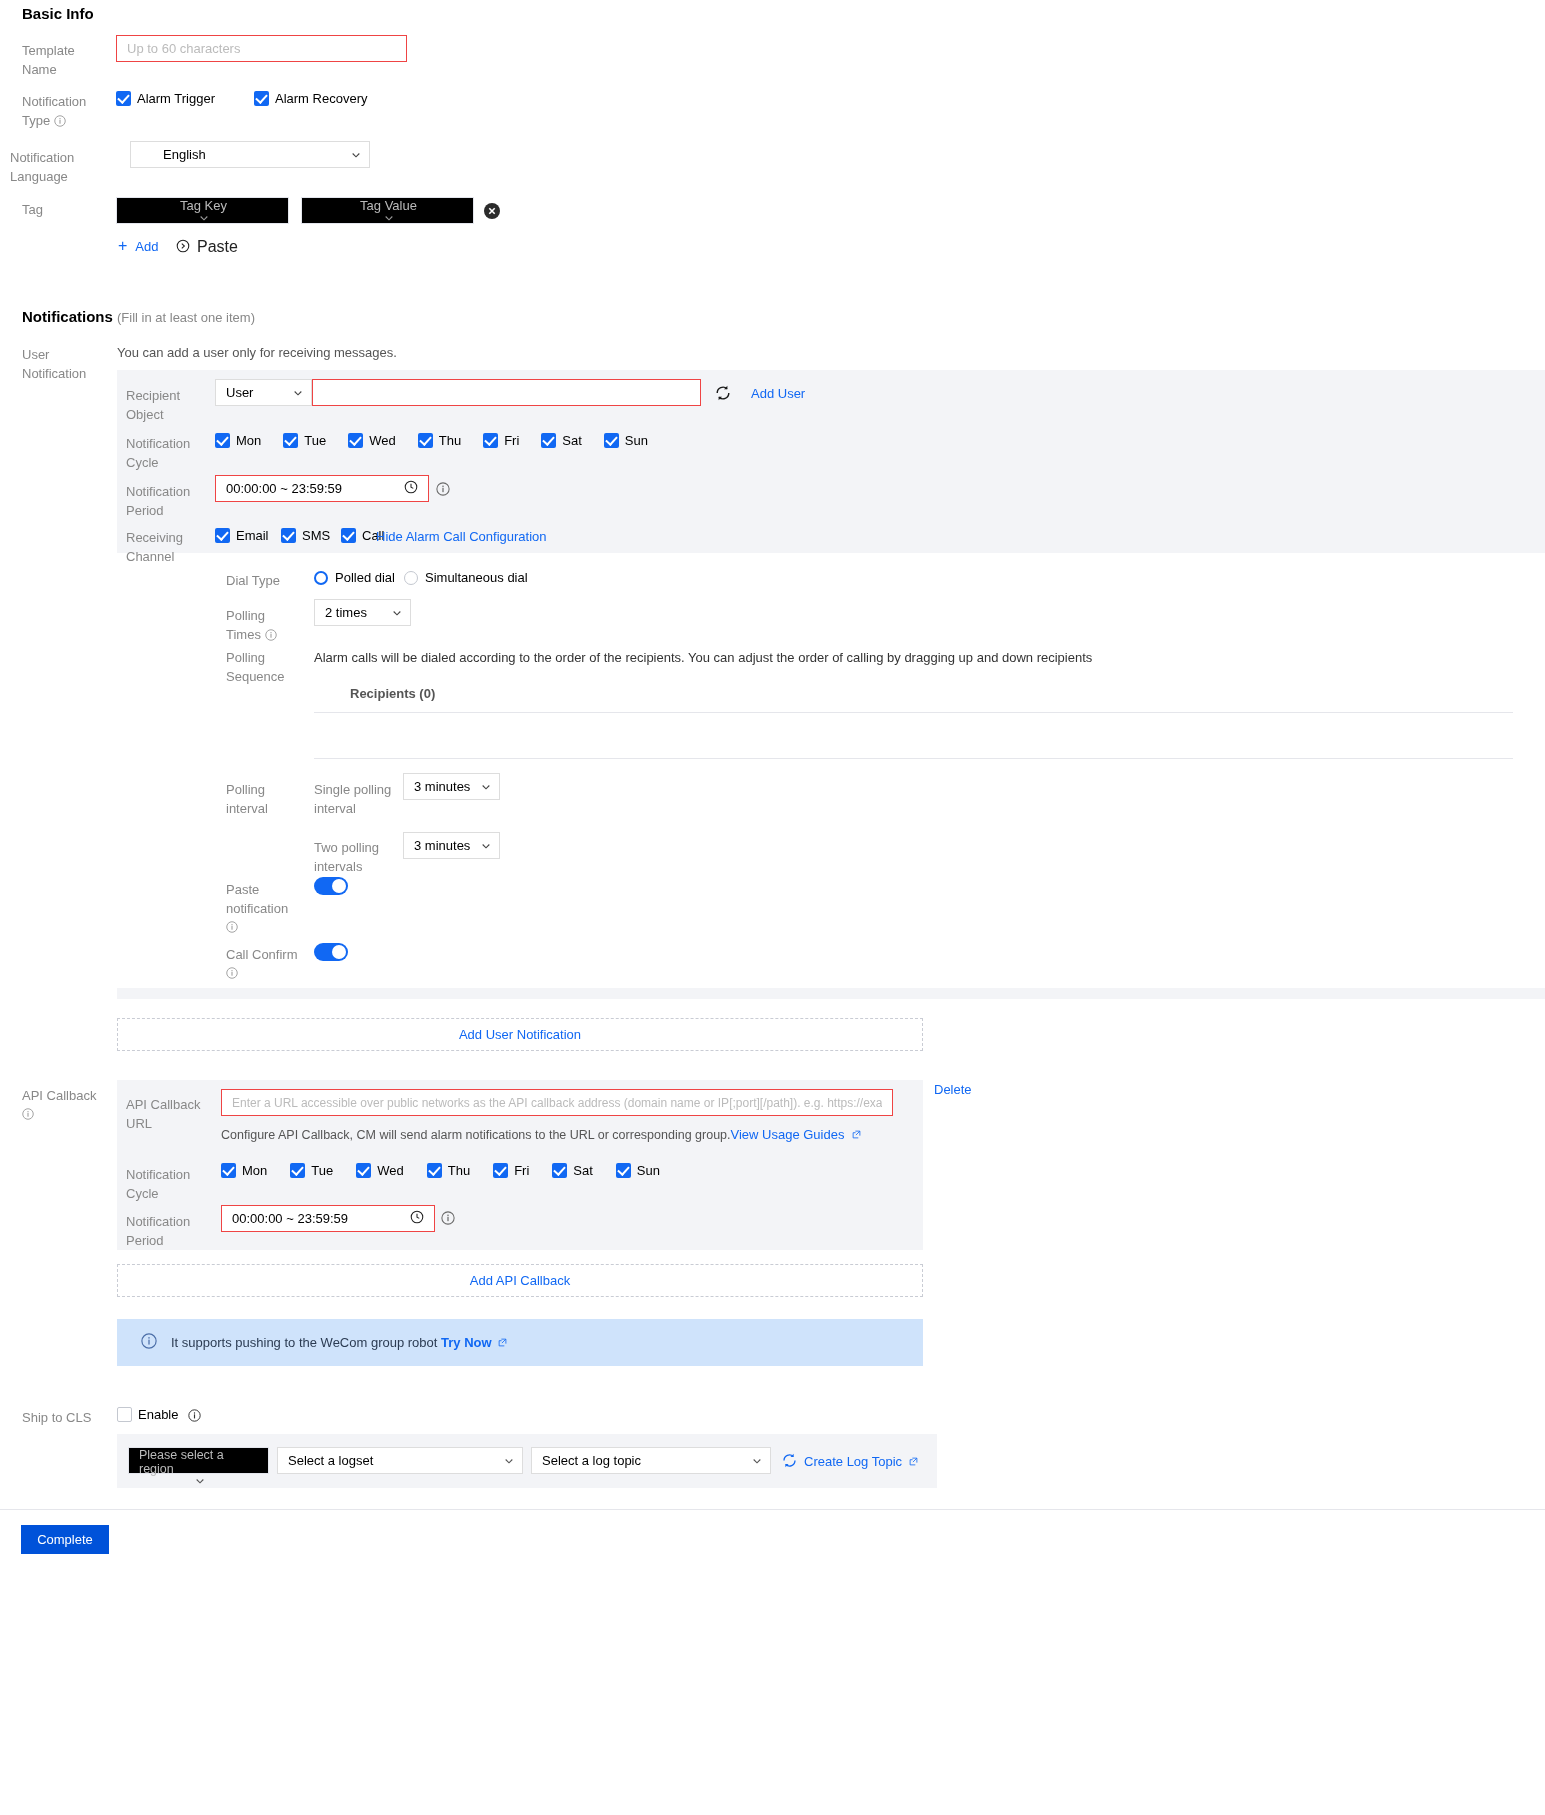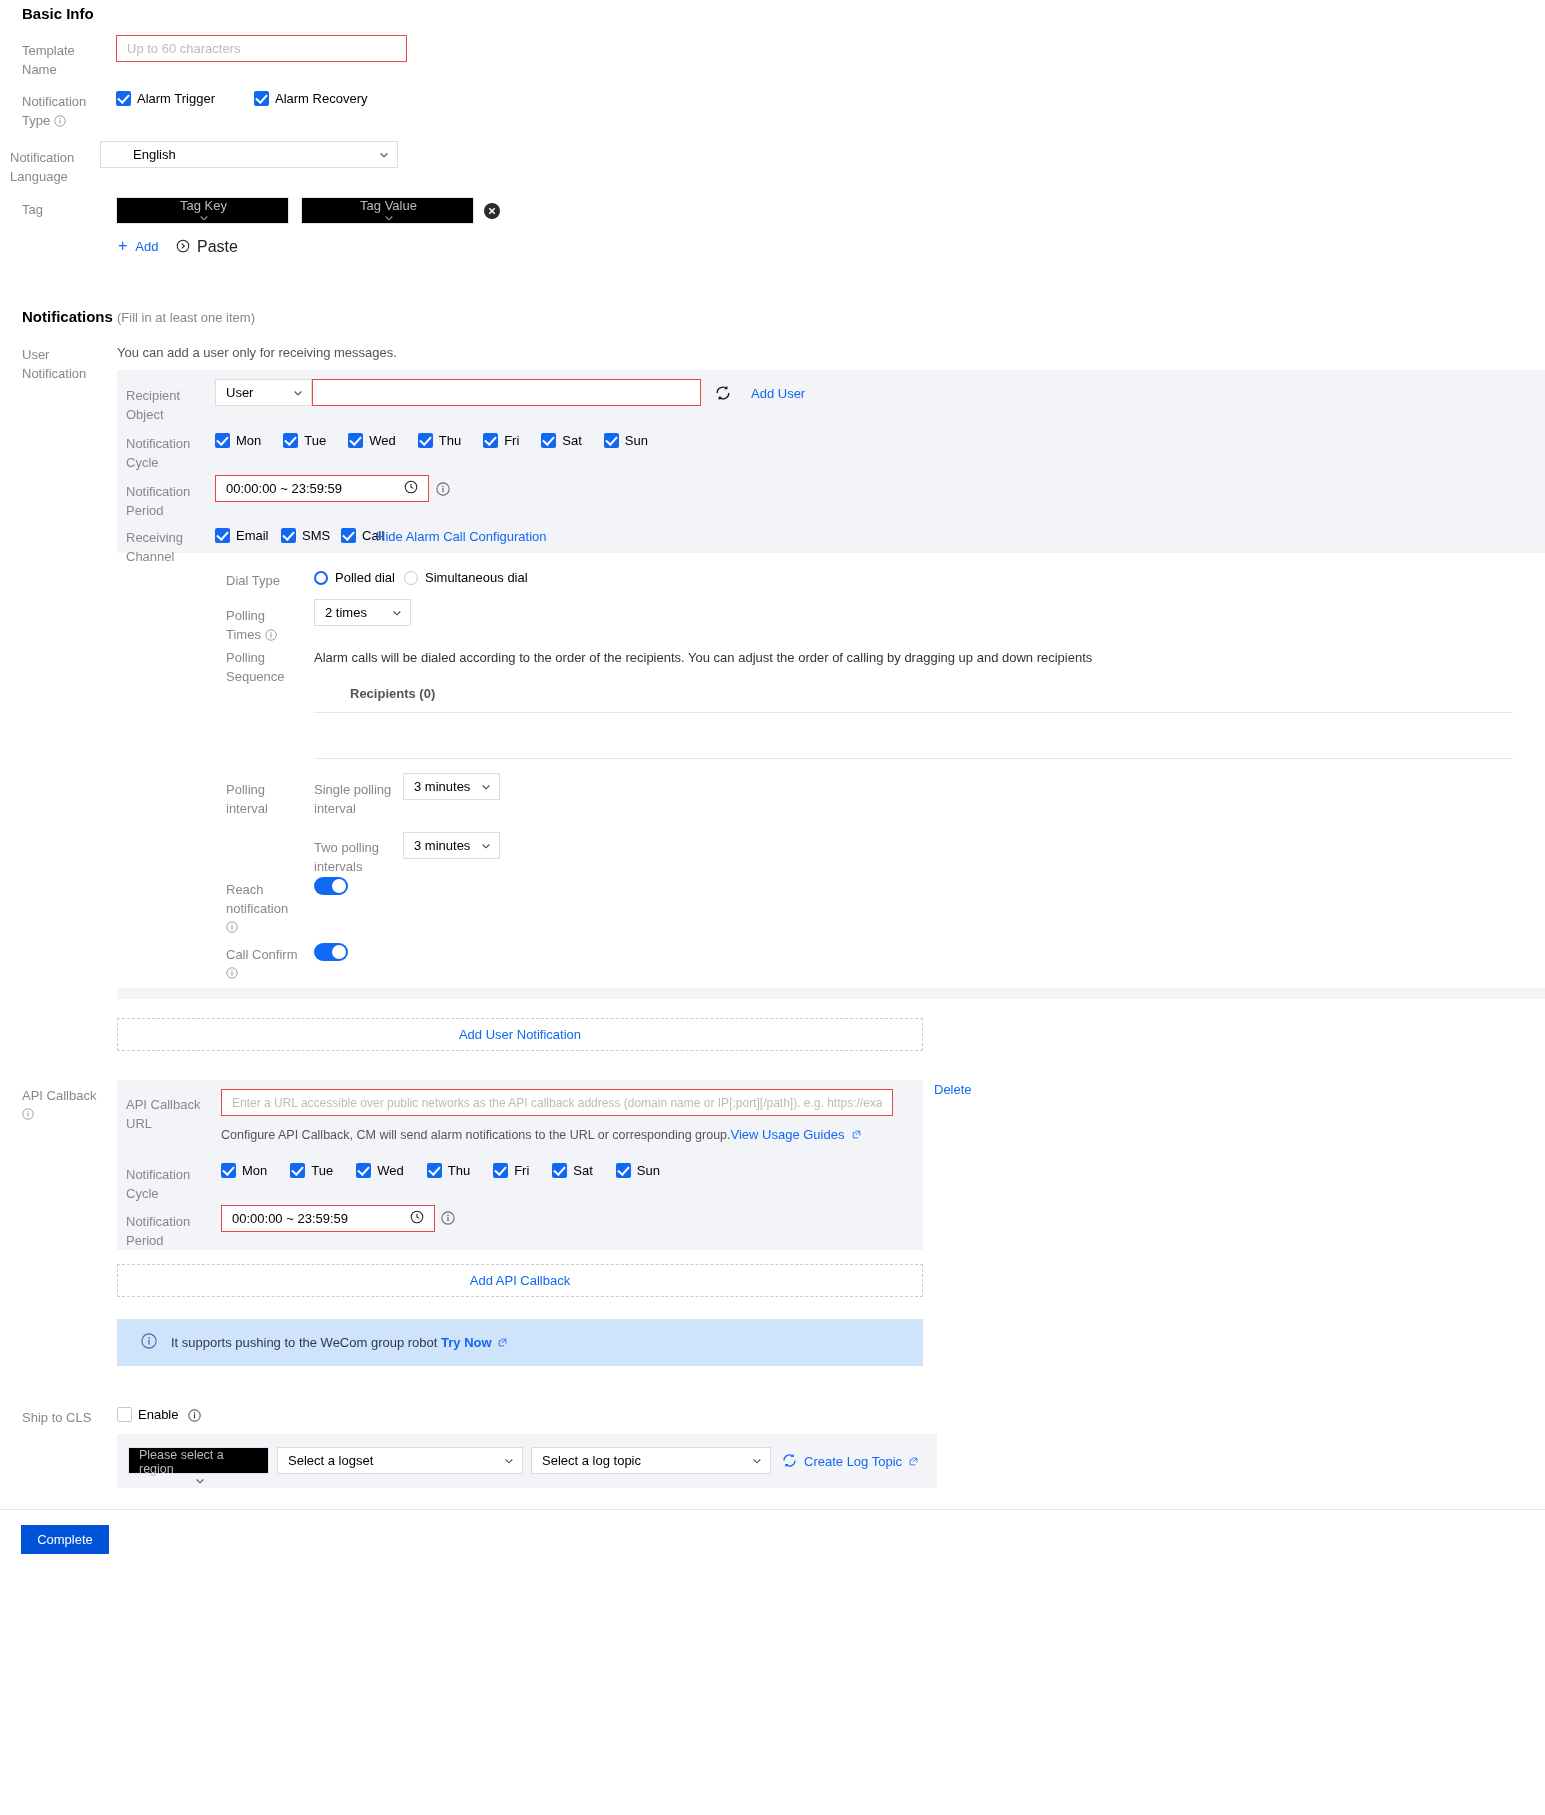--- a/index.html
+++ b/index.html
@@ -113,21 +113,21 @@
     <span>Alarm Trigger</span>
   </div>
   <div class="abs cbwrap" style="left:254px; top:91px;">
     <span class="cb on"></span>
     <span>Alarm Recovery</span>
   </div>
 
   <div class="abs lbl" style="left:10px; top:148px; width:95px;">
     <span>Notification Language</span>
   </div>
-  <div class="abs select" style="left:100px; top:141px; width:298px;padding-left:32px;">
+  <div class="abs select" style="left:130px; top:141px; width:240px;padding-left:32px;">
     <span>English</span>
     <span class="chev">
       <svg viewBox="0 0 12 12" width="10" height="10">
           <path d="M2 4.2 L6 8.2 L10 4.2" fill="none" stroke="#444" stroke-width="1.3"></path>
         </svg>
     </span>
   </div>
 
   <div class="abs lbl" style="left:22px; top:200px;">
     <span>Tag</span>
@@ -347,21 +347,21 @@
   <div class="abs select" style="left:403px; top:832px; width:97px;">
     <span>3 minutes</span>
     <span class="chev">
       <svg viewBox="0 0 12 12" width="10" height="10">
           <path d="M2 4.2 L6 8.2 L10 4.2" fill="none" stroke="#444" stroke-width="1.3"></path>
         </svg>
     </span>
   </div>
 
   <div class="abs lbl" style="left:226px; top:880px; width:75px;">
-    <span>Reach notification</span>
+    <span>Paste notification</span>
     <span class="info" style="display:block; margin-top:3px;">
       <svg viewBox="0 0 16 16" width="12" height="12">
           <circle cx="8" cy="8" r="7" fill="none" stroke="#9a9a9a" stroke-width="1.2"></circle>
           <rect x="7.3" y="6.6" width="1.4" height="5" fill="#9a9a9a"></rect>
           <rect x="7.3" y="4.1" width="1.4" height="1.6" fill="#9a9a9a"></rect>
         </svg>
     </span>
   </div>
   <div class="abs tg" style="left:314px; top:877px;"></div>
 

